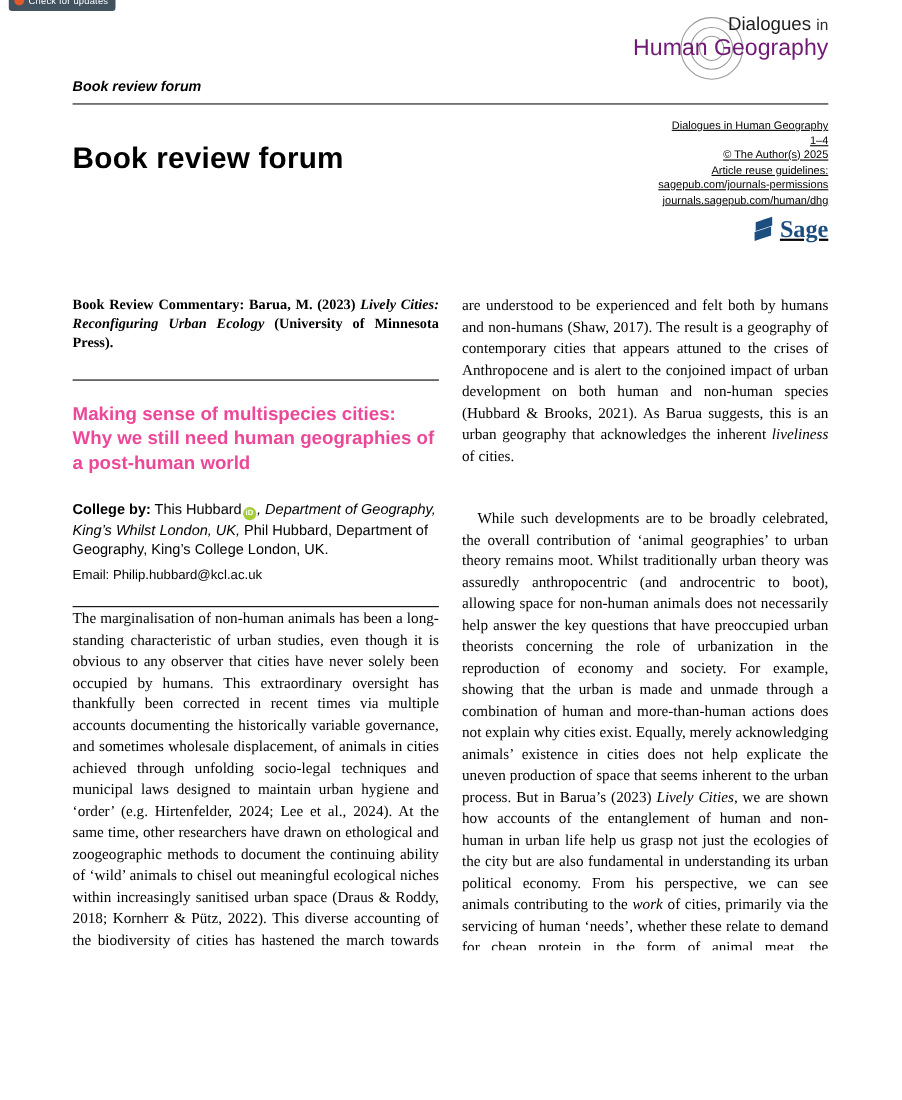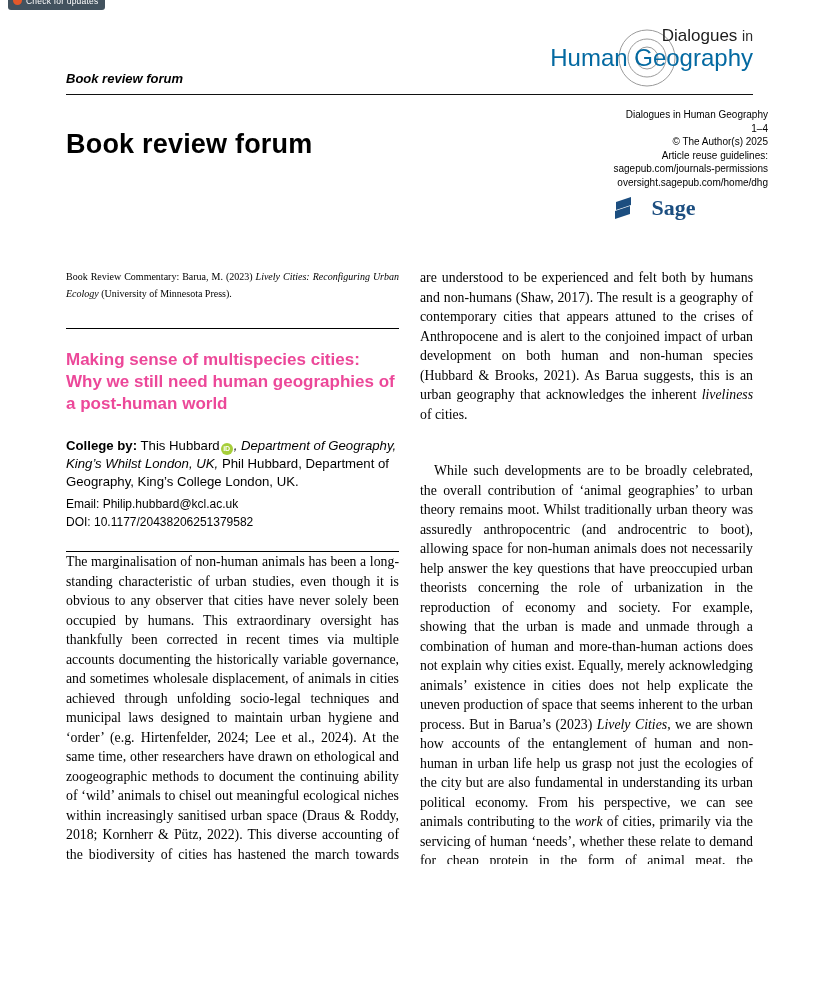--- a/index.html
+++ b/index.html
@@ -24,66 +24,66 @@
     background:var(--badge-bg); border-radius:3px; padding:2px 7px 2px 5px;
   }
   .cm-icon{ width:9px; height:9px; border-radius:50%; background:var(--badge-accent); flex:0 0 auto; }
   .cm-text{
     color:#fff; font-family:"Liberation Sans","DejaVu Sans",sans-serif;
     font-size:8.5px; letter-spacing:.2px; white-space:nowrap;
   }
 
   
   .journal-logo{
-    position:absolute; top:26px; right:67px; width:210px; height:64px;
+    position:absolute; top:12px; right:67px; width:210px; height:64px;
     text-align:right; font-family:"Liberation Sans","DejaVu Sans",sans-serif;
   }
   .logo-circles{ position:absolute; left:66px; top:-6px; pointer-events:none; }
   .logo-line1{ position:relative; font-size:17px; color:#1c1c1c; line-height:20px; }
   .logo-in{ font-size:14px; color:#2a2a2a; }
-  .logo-line2{ position:relative; font-size:24px; font-weight:500; color:#0369a1; line-height:23px; }
+  .logo-line2{ position:relative; font-size:21px; font-weight:500; color:#701a75; line-height:23px; }
 
   
   .running-head{
     position:absolute; left:66px; top:71px;
     font-family:"Liberation Sans","DejaVu Sans",sans-serif;
     font-weight:700; font-style:italic; font-size:13px; color:#000;
   }
   .head-rule{ position:absolute; left:66px; top:94px; width:687px; height:1.2px; background:#111; }
 
   
   .page-title{
     position:absolute; left:66px; top:129px;
     font-family:"Liberation Sans","DejaVu Sans",sans-serif;
     font-weight:700; font-size:27px; letter-spacing:.2px; color:#000;
   }
 
   
   .citation{
-    position:absolute; right:52px; top:108px; text-align:right;
+    position:absolute; right:67px; top:108px; text-align:right;
     font-family:"Liberation Sans","DejaVu Sans",sans-serif;
-    font-size:10px; line-height:13.5px; color:#000;
+    font-size:10px; line-height:13.5px; color:#000;text-decoration:underline;
   }
   .citation .line{ white-space:nowrap; }
-  .sage-logo{ margin-top:7px; display:flex; align-items:center; gap:18px; }
+  .sage-logo{ margin-top:7px; display:flex; justify-content:flex-end; align-items:center; gap:5px; }
   .sage-mark{ display:block; }
   .sage-word{
     font-family:"Liberation Serif","DejaVu Serif",serif;
     font-weight:700; font-size:22px; color:var(--sage-blue); line-height:24px;
   }
 
   
   .columns{
     position:absolute; left:66px; top:268px; width:687px;
     display:flex; gap:21px;
   }
   .col{ width:333px; }
 
   .commentary{
-    font-size:10px; line-height:17px; text-align:justify;
+    font-size:13px; line-height:17px; text-align:justify;font-weight:bold;
   }
   .col-rule{ border:0; border-top:1px solid #000; height:0; margin-top:26px; }
   .article-heading{
     margin-top:20px;
     font-family:"Liberation Sans","DejaVu Sans",sans-serif;
     font-weight:700; font-size:17px; line-height:22px; color:#ec4899;
   }
   .reviewed{
     margin-top:22px;
     font-family:"Liberation Sans","DejaVu Sans",sans-serif;
@@ -137,21 +137,21 @@
   <div class="head-rule"></div>
 
   <h1 class="page-title">Book review forum</h1>
 
   <div class="citation">
     <div class="line">Dialogues in Human Geography</div>
     <div class="line">1–4</div>
     <div class="line">© The Author(s) 2025</div>
     <div class="line">Article reuse guidelines:</div>
     <div class="line">sagepub.com/journals-permissions</div>
-    <div class="line">oversight.sagepub.com/home/dhg</div>
+    <div class="line">journals.sagepub.com/human/dhg</div>
     <div class="sage-logo">
       <svg class="sage-mark" width="20" height="24" viewBox="0 0 20 24">
         <path d="M18,1 L18,9 L3,14 L3,6 Z" fill="#1c4e80"></path>
         <path d="M2,23 L2,15 L17,10 L17,18 Z" fill="#1c4e80"></path>
       </svg>
       <span class="sage-word">Sage</span>
     </div>
   </div>
 
   <div class="columns">
@@ -159,21 +159,20 @@
     <div class="col">
       <p class="commentary"><span>Book Review Commentary: Barua, M. (2023) </span><span class="it">Lively Cities: Reconfiguring Urban Ecology</span><span> (University of Minnesota Press).</span></p>
 
       <hr class="col-rule">
 
       <h2 class="article-heading">Making sense of multispecies cities: Why we still need human geographies of a post-human world</h2>
 
       <p class="reviewed"><b>College by:</b><span> This Hubbard</span><span class="orcid">iD</span><span class="it">, Department of Geography, King’s Whilst London, UK,</span><span> Phil Hubbard, Department of Geography, King’s College London, UK.</span></p>
 
       <p class="contact-line"><span>Email: </span><span>Philip.hubbard@kcl.ac.uk</span></p>
-      <p class="contact-line"><span>DOI: </span><span>10.1177/20438206251379582</span></p>
 
       <hr class="col-rule rule-above-body">
 
       <p class="body-text left-body">The marginalisation of non-human animals has been a long-standing characteristic of urban studies, even though it is obvious to any observer that cities have never solely been occupied by humans. This extraordinary oversight has thankfully been corrected in recent times via multiple accounts documenting the historically variable governance, and sometimes wholesale displacement, of animals in cities achieved through unfolding socio-legal techniques and municipal laws designed to maintain urban hygiene and ‘order’ (e.g. Hirtenfelder, 2024; Lee et al., 2024). At the same time, other researchers have drawn on ethological and zoogeographic methods to document the continuing ability of ‘wild’ animals to chisel out meaningful ecological niches within increasingly sanitised urban space (Draus &amp; Roddy, 2018; Kornherr &amp; Pütz, 2022). This diverse accounting of the biodiversity of cities has hastened the march towards posthumanist accounts of urban life in which agency is fully dispersed, and the ramifications of urbanisation</p>
     </div>
 
     <div class="col">
       <p class="body-text"><span>are understood to be experienced and felt both by humans and non-humans (Shaw, 2017). The result is a geography of contemporary cities that appears attuned to the crises of Anthropocene and is alert to the conjoined impact of urban development on both human and non-human species (Hubbard &amp; Brooks, 2021). As Barua suggests, this is an urban geography that acknowledges the inherent </span><span class="it">liveliness</span><span> of cities.</span></p>
 
       <p class="body-text indent"><span>While such developments are to be broadly celebrated, the overall contribution of ‘animal geographies’ to urban theory remains moot. Whilst traditionally urban theory was assuredly anthropocentric (and androcentric to boot), allowing space for non-human animals does not necessarily help answer the key questions that have preoccupied urban theorists concerning the role of urbanization in the reproduction of economy and society. For example, showing that the urban is made and unmade through a combination of human and more-than-human actions does not explain why cities exist. Equally, merely acknowledging animals’ existence in cities does not help explicate the uneven production of space that seems inherent to the urban process. But in Barua’s (2023) </span><span class="it">Lively Cities</span><span>, we are shown how accounts of the entanglement of human and non-human in urban life help us grasp not just the ecologies of the city but are also fundamental in understanding its urban political economy. From his perspective, we can see animals contributing to the </span><span class="it">work</span><span> of cities, primarily via the servicing of human ‘needs’, whether these relate to demand for cheap protein in the form of animal meat, the companionship of pets depicted as the solution to the urban epidemic of loneliness or the harnessing of animal bodies in the experimentation that precedes the manufacture of new consumer commodities (see also Arcari et al., 2020; Oliver, 2025).</span></p>

